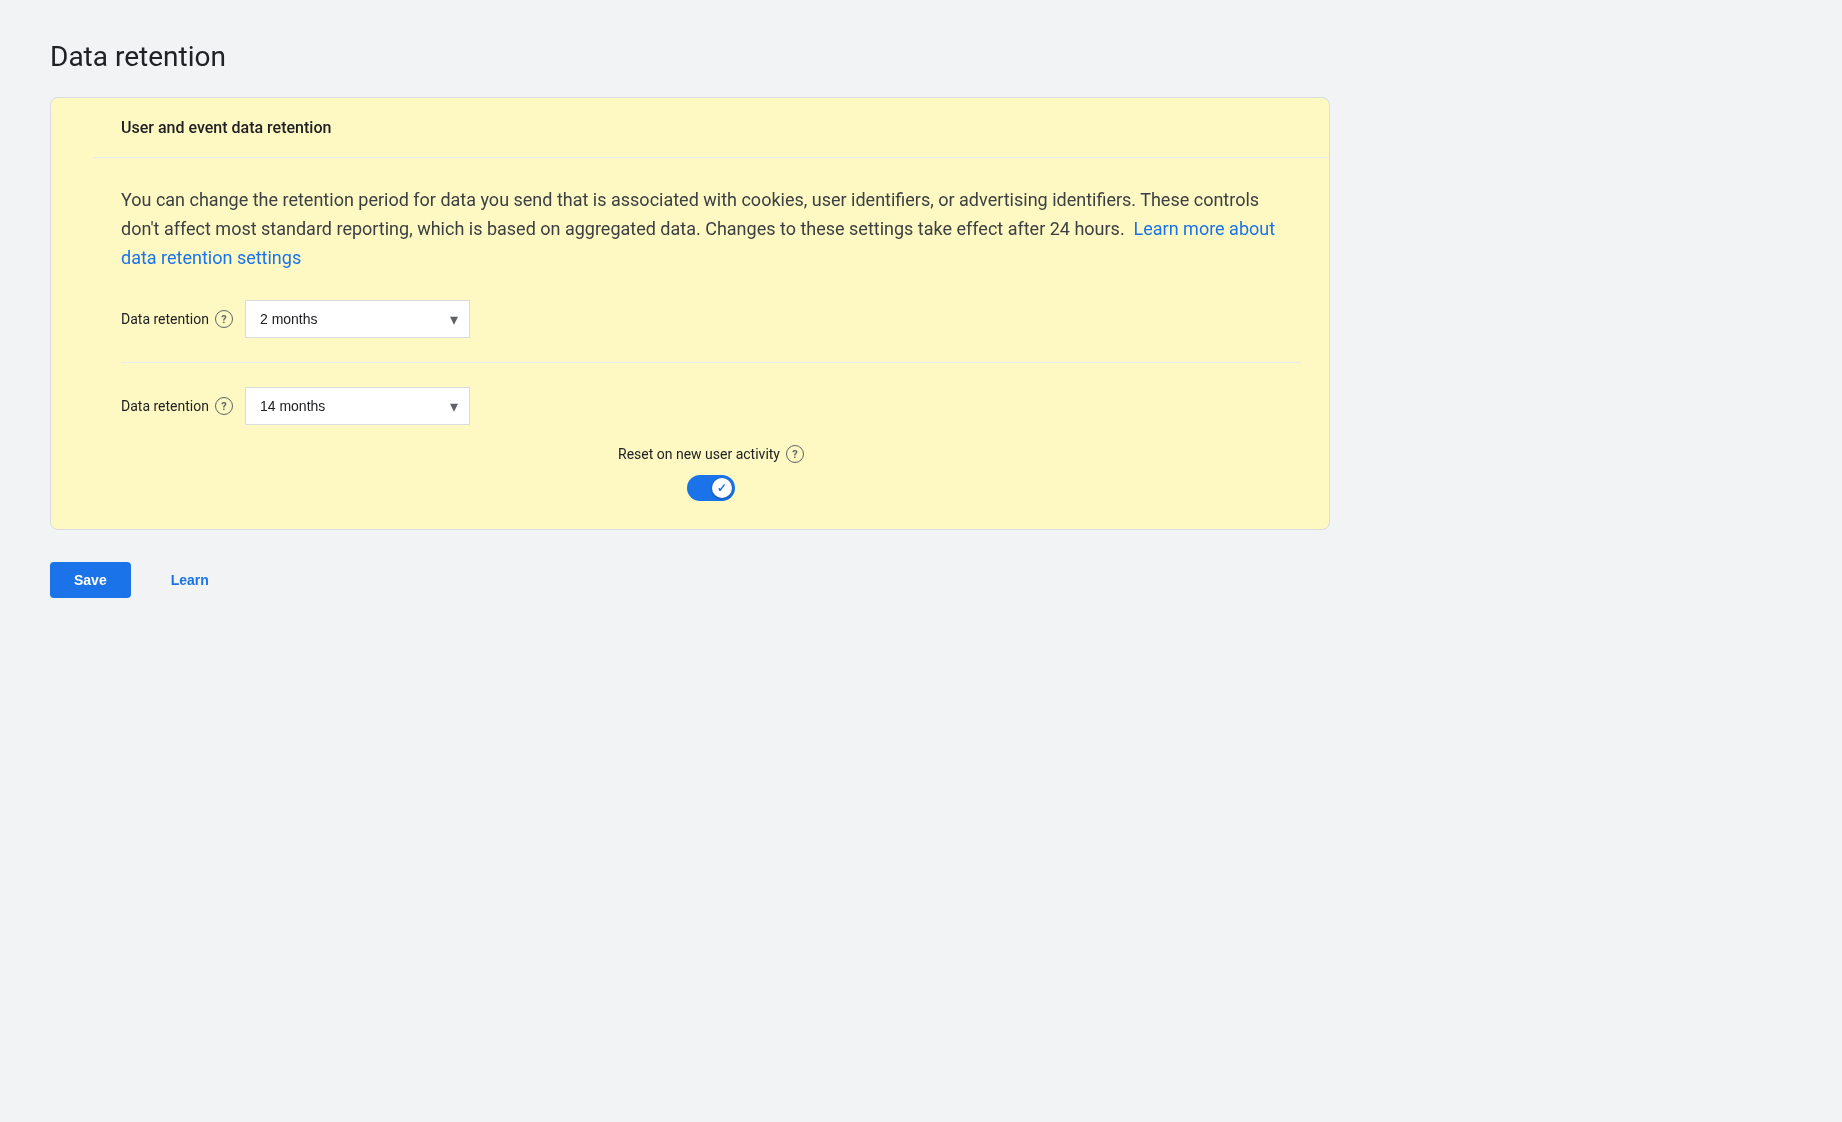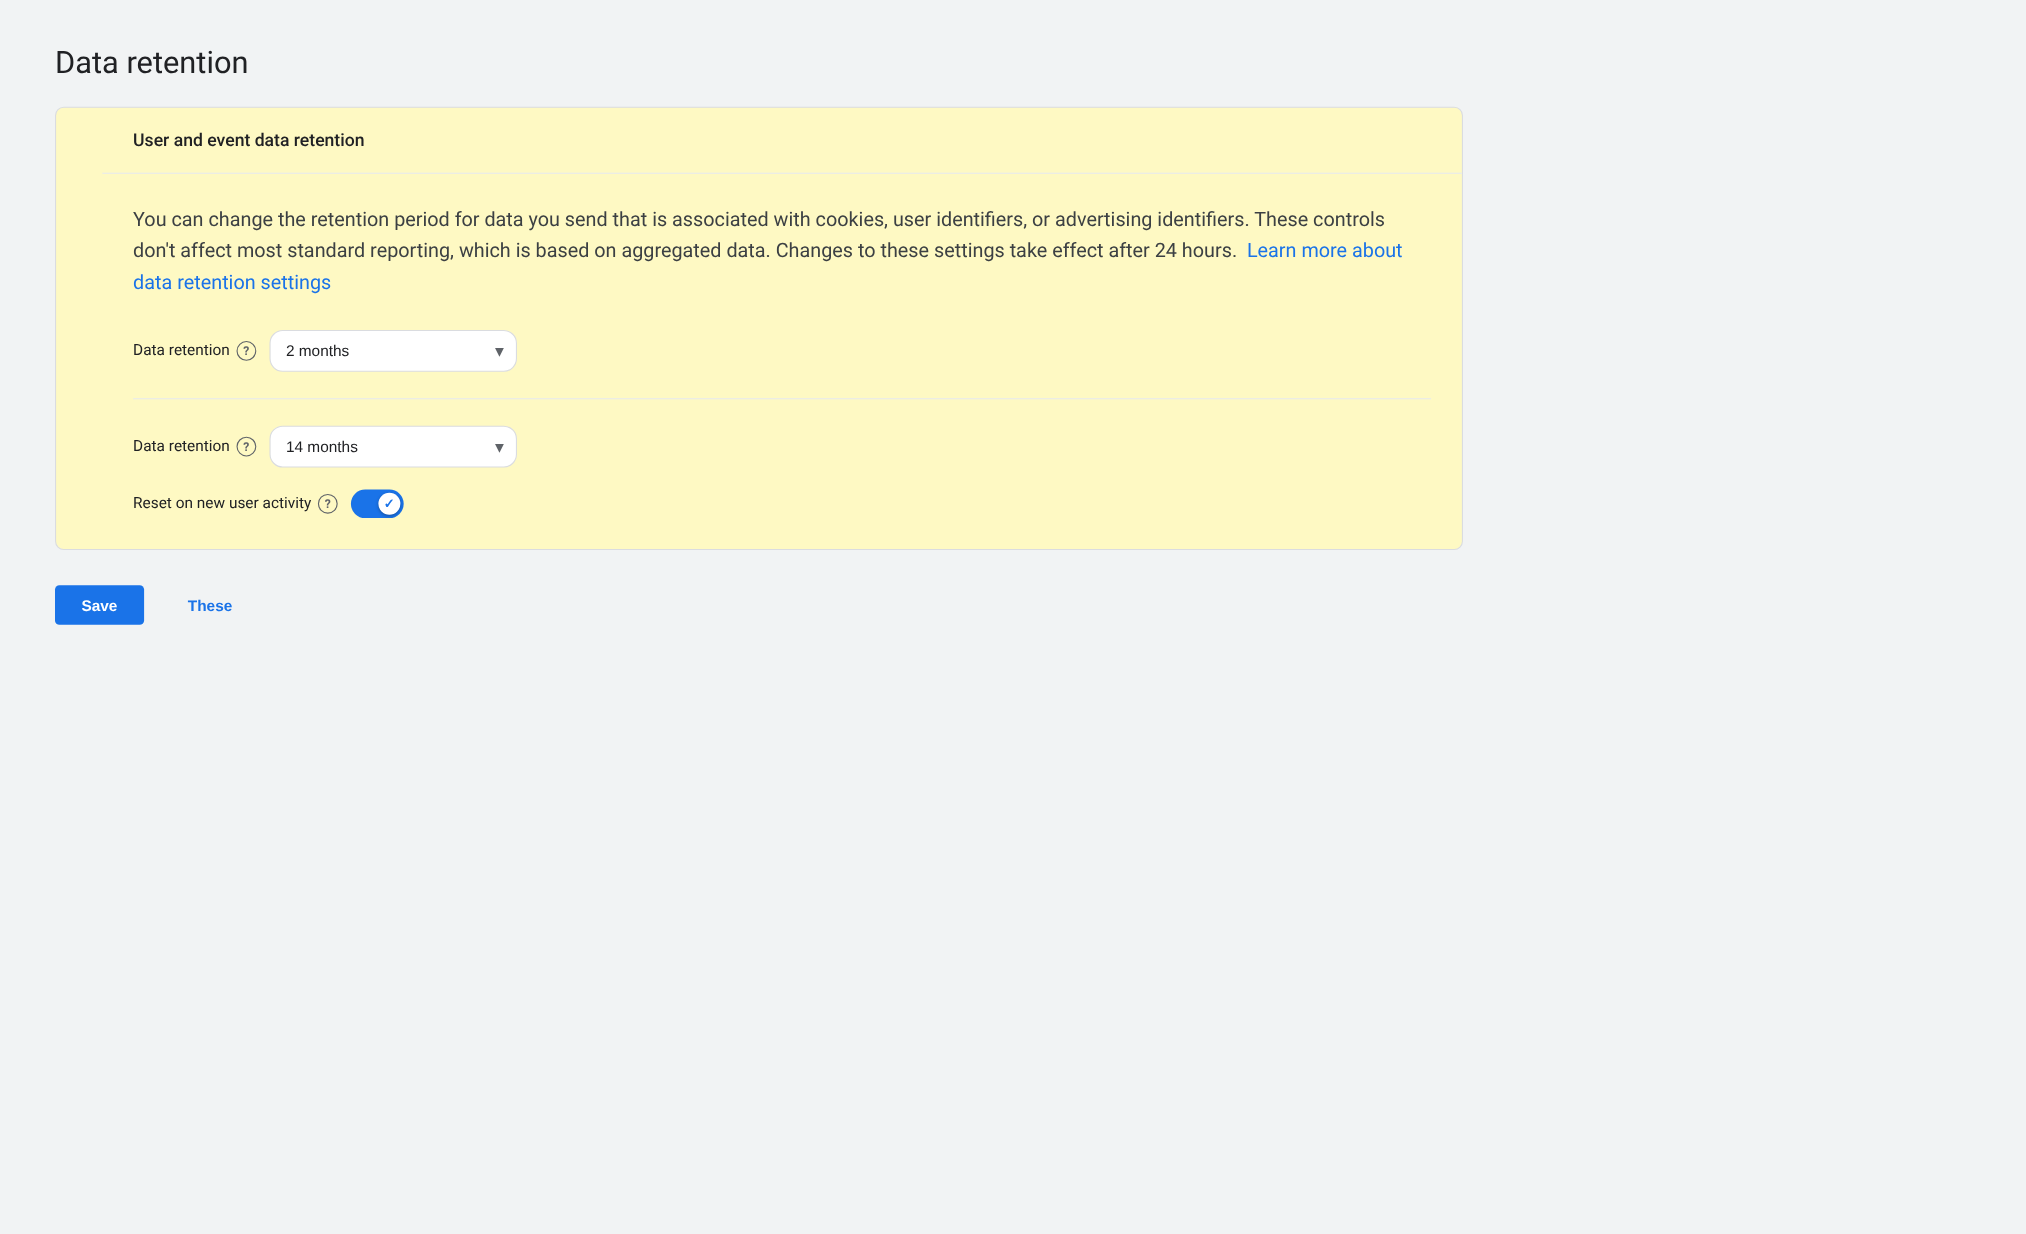--- a/index.html
+++ b/index.html
@@ -99,21 +99,21 @@
 
     .select-wrapper {
       position: relative;
       display: inline-block;
     }
 
     .select-dropdown {
       appearance: none;
       -webkit-appearance: none;
       border: 1px solid #dadce0;
-      border-radius: 12px;
+      border-radius: 0;
       padding: 10px 40px 10px 14px;
       font-size: 14px;
       color: #202124;
       background: #ffffff;
       cursor: pointer;
       min-width: 200px;
       outline: none;
     }
 
     .select-arrow {
@@ -130,20 +130,21 @@
       border: none;
       border-top: 1px solid #e8eaed;
       margin: 24px 0;
     }
 
     .toggle-row {
       display: flex;
       align-items: center;
       gap: 12px;
       margin-top: 20px;
+      flex-direction: column;
     }
 
     .toggle-label {
       font-size: 14px;
       color: #202124;
       display: flex;
       align-items: center;
       gap: 6px;
     }
 
@@ -285,14 +286,14 @@
             </div>
           </div>
         </div>
       </div>
     </div>
   </div>
 </div>
 
 <div class="actions-row">
   <button class="btn-save">Save</button>
-  <button class="btn-cancel">These</button>
+  <button class="btn-cancel">Learn</button>
 </div>
 
 </body></html>

